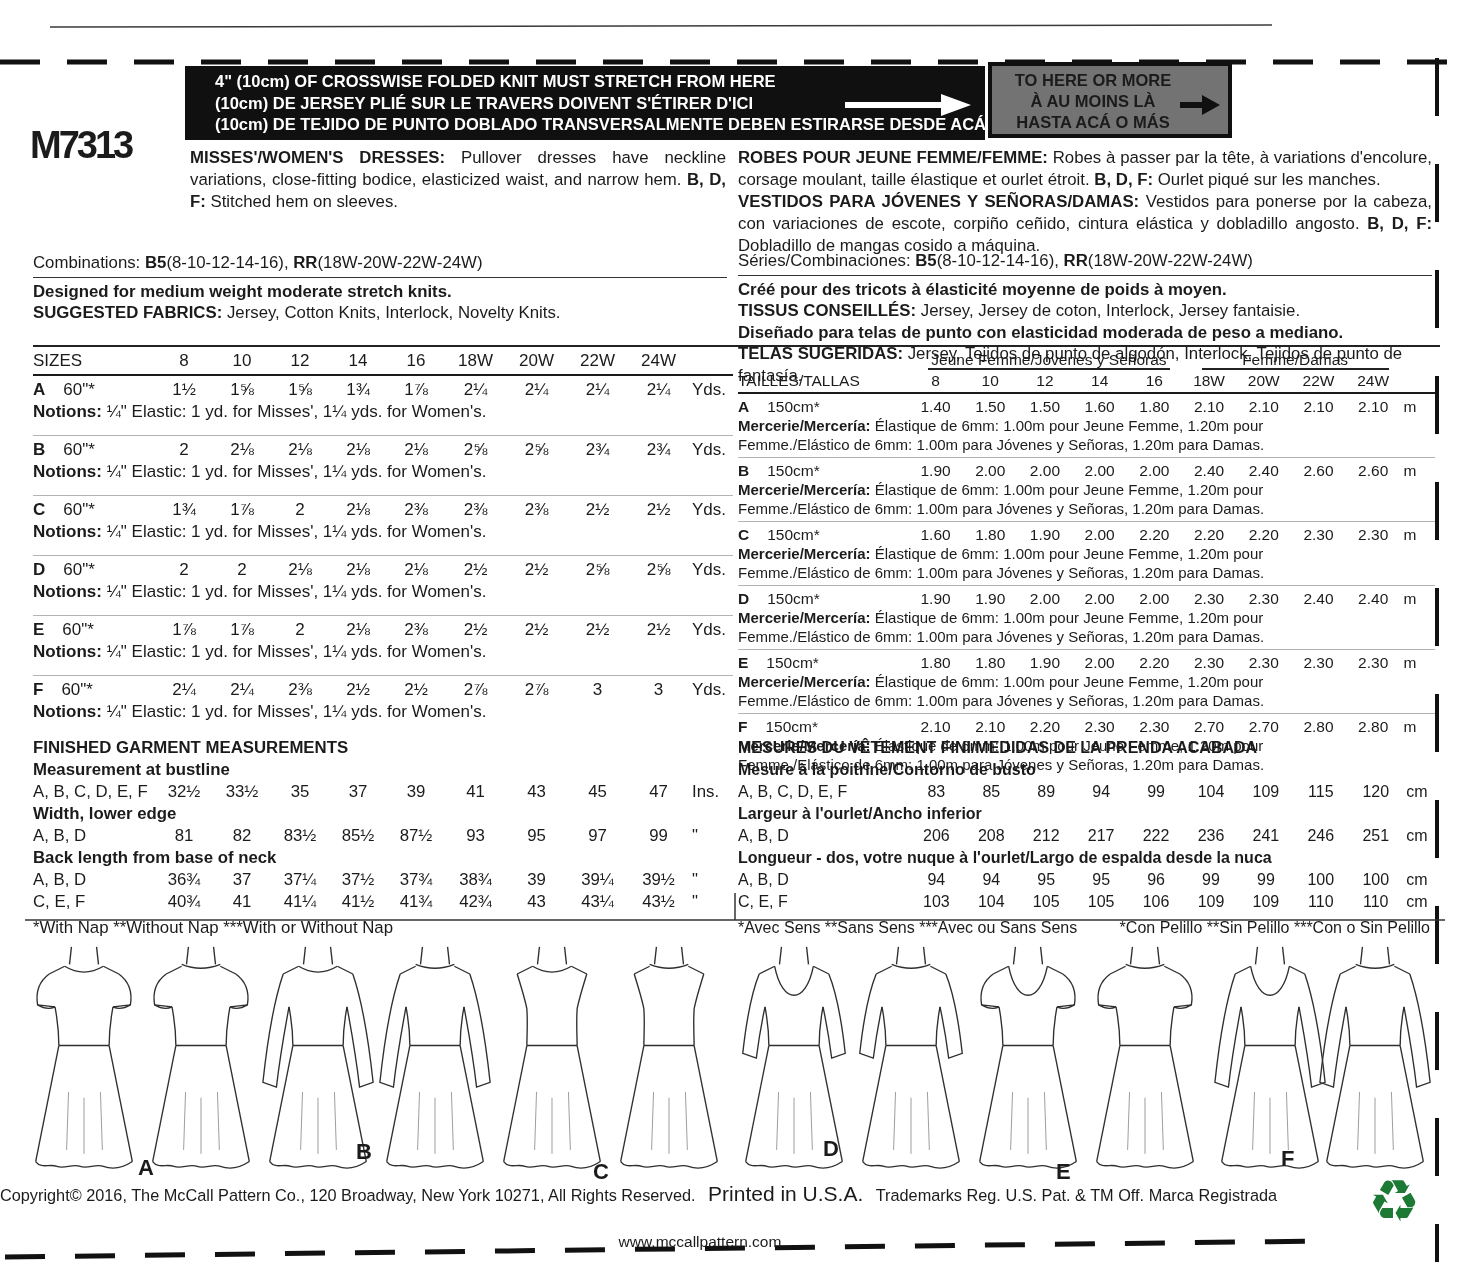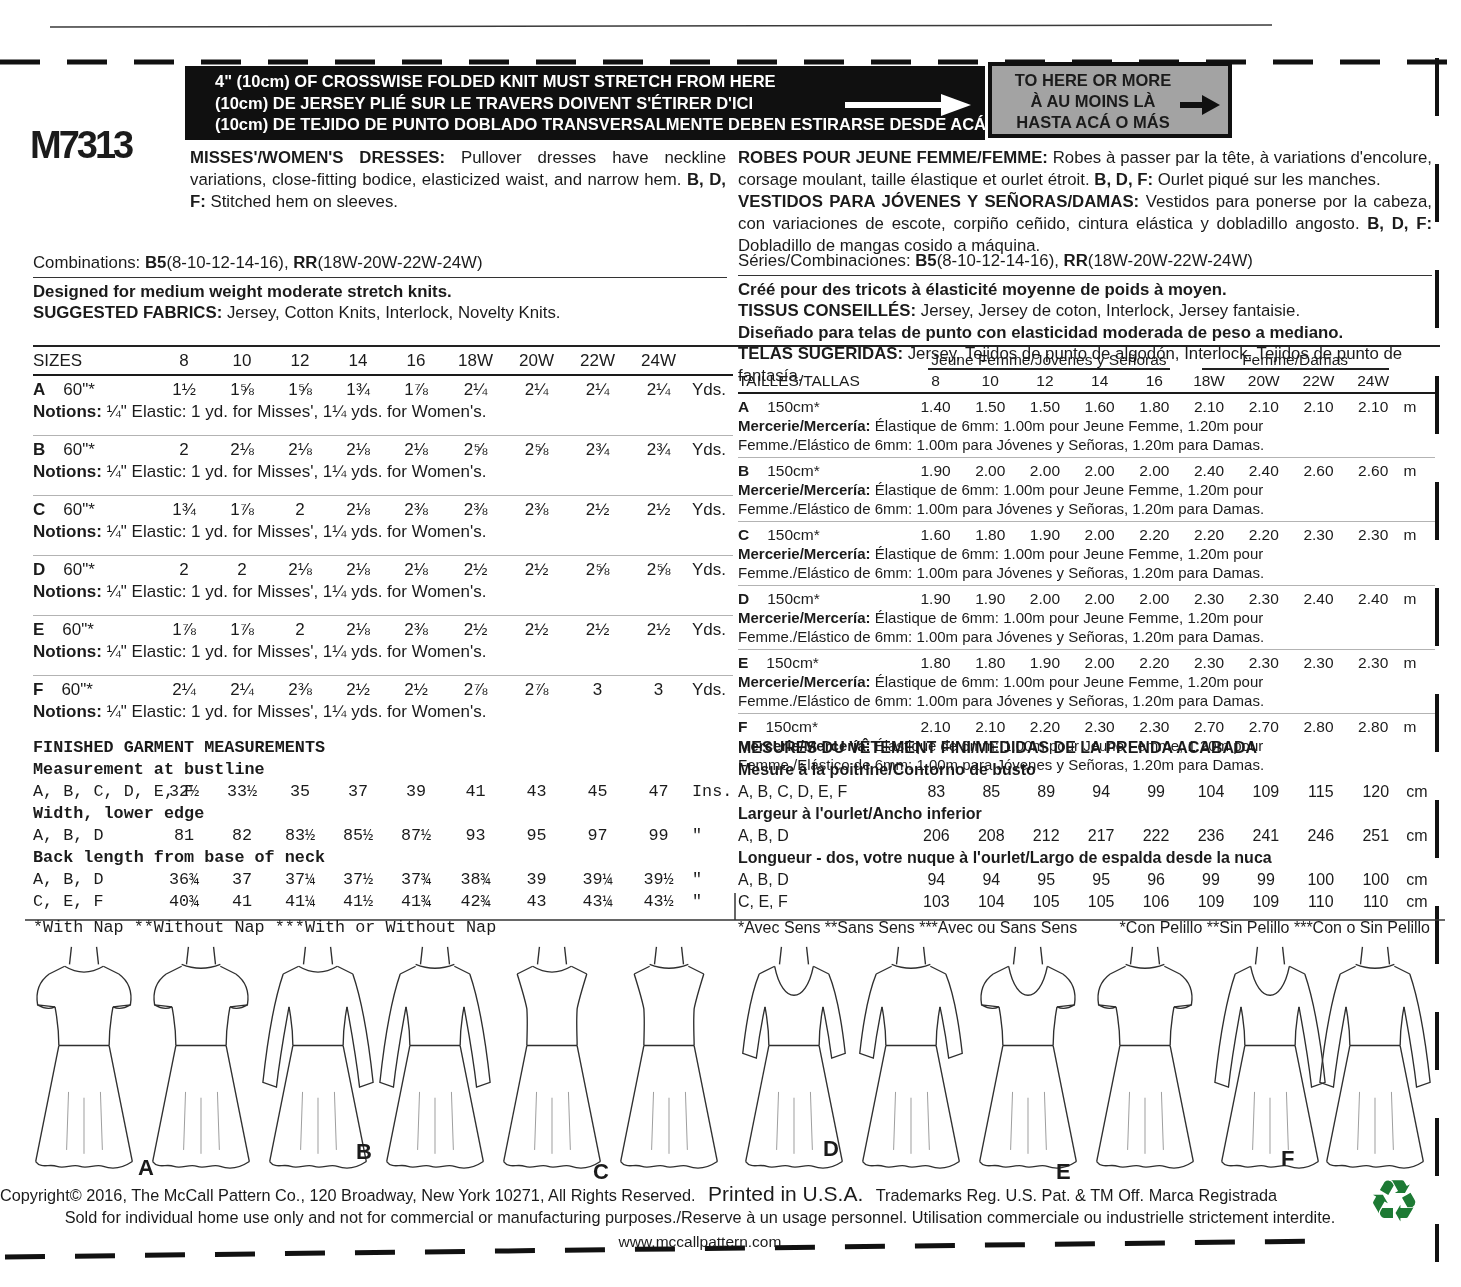--- a/index.html
+++ b/index.html
@@ -5,21 +5,21 @@
   html,body{margin:0;padding:0;background:#e8e8e8;}
   .page{position:relative;width:1461px;height:1287px;background:#ffffff;overflow:hidden;
         font-family:"Liberation Sans","DejaVu Sans",sans-serif;color:#1b1b1b;}
   .abs{position:absolute;}
   .b{font-weight:bold;}
   
   .banner{left:185px;top:66px;width:800px;height:74px;background:#101010;color:#fff;
           padding:5px 0 0 30px;box-sizing:border-box;}
   .banner .bl{font-weight:bold;font-size:16.5px;line-height:21.5px;white-space:nowrap;}
   .banner-arrow{position:absolute;right:12px;top:26px;}
-  .target-box{left:988px;top:62px;width:244px;height:76px;background:#a3a3a3;border:4px solid #101010;
+  .target-box{left:988px;top:62px;width:244px;height:76px;background:#737373;border:4px solid #101010;
               box-sizing:border-box;text-align:center;padding:4px 40px 0 6px;}
   .target-box .tl{font-weight:bold;font-size:16.5px;line-height:21px;white-space:nowrap;}
   .box-arrow{position:absolute;right:6px;top:28px;}
   
   .mnum{left:30px;top:124px;font-size:38px;font-weight:bold;letter-spacing:-3px;}
   .desc{font-size:16.8px;line-height:22px;text-align:justify;}
   .desc-en{left:190px;top:147px;width:536px;}
   .desc-intl{left:738px;top:147px;width:694px;}
   
   .intro{font-size:16.8px;line-height:21.5px;}
@@ -37,21 +37,21 @@
   .lbl .fwidth{margin-left:18px;}
   .sep td{border-top:1px solid #b3b3b3;}
   .vals td{padding-top:4px;}
   .yard-en-wrap{left:33px;top:350px;width:697px;}
   .yard-intl-wrap{left:738px;top:350px;width:697px;}
   .tbl-en td{font-size:17px;}
   .tbl-en .note td{padding-bottom:13px;}
   .tbl-intl td{font-size:15.5px;line-height:17px;}
   .tbl-intl .note td{font-size:15px;}
   .tbl-intl .notelast td{padding-bottom:4px;}
-  .fin-en-wrap{left:33px;top:737px;width:697px;font-family:Liberation Mono, monospace;}
+  .fin-en-wrap{left:33px;top:737px;width:697px;}
   .fin-intl-wrap{left:738px;top:737px;width:700px;}
   .tbl-fin-en td{font-size:16.8px;line-height:20px;}
   .tbl-fin-intl td{font-size:16px;line-height:20px;}
   .sectlbl{font-weight:bold;}
   .foot{font-size:13.8px;padding-top:5px;}
   .footwrap{display:flex;justify-content:space-between;padding-right:8px;}
   
   .view-label{font-size:22px;font-weight:bold;}
   
   .footer-line1{left:0;top:1182px;width:1380px;text-align:left;}
@@ -805,17 +805,16 @@
   <div class="abs view-label" style="left:593px;top:1159px;">C</div>
   <div class="abs view-label" style="left:823px;top:1136px;">D</div>
   <div class="abs view-label" style="left:1056px;top:1159px;">E</div>
   <div class="abs view-label" style="left:1281px;top:1146px;">F</div>
 
   <div class="abs footer-line1">
     <span class="seg1">Copyright© 2016,  The McCall Pattern Co., 120 Broadway, New York 10271, All Rights Reserved.</span>
     <span class="seg2">Printed in U.S.A.</span>
     <span class="seg3">Trademarks Reg. U.S. Pat. &amp; TM Off. Marca Registrada</span>
   </div>
-  <div class="abs footer-line2">Sold for individual home use only and not for commercial or manufacturing purposes./Reserve à un usage personnel. Utilisation commerciale ou industrielle strictement interdite.</div>
   <div class="abs footer-line3">www.mccallpattern.com</div>
   <div class="abs recycle" id="recycle" style="color: rgb(29, 122, 52);">♻</div>
 
 </div>
 
 </body></html>

